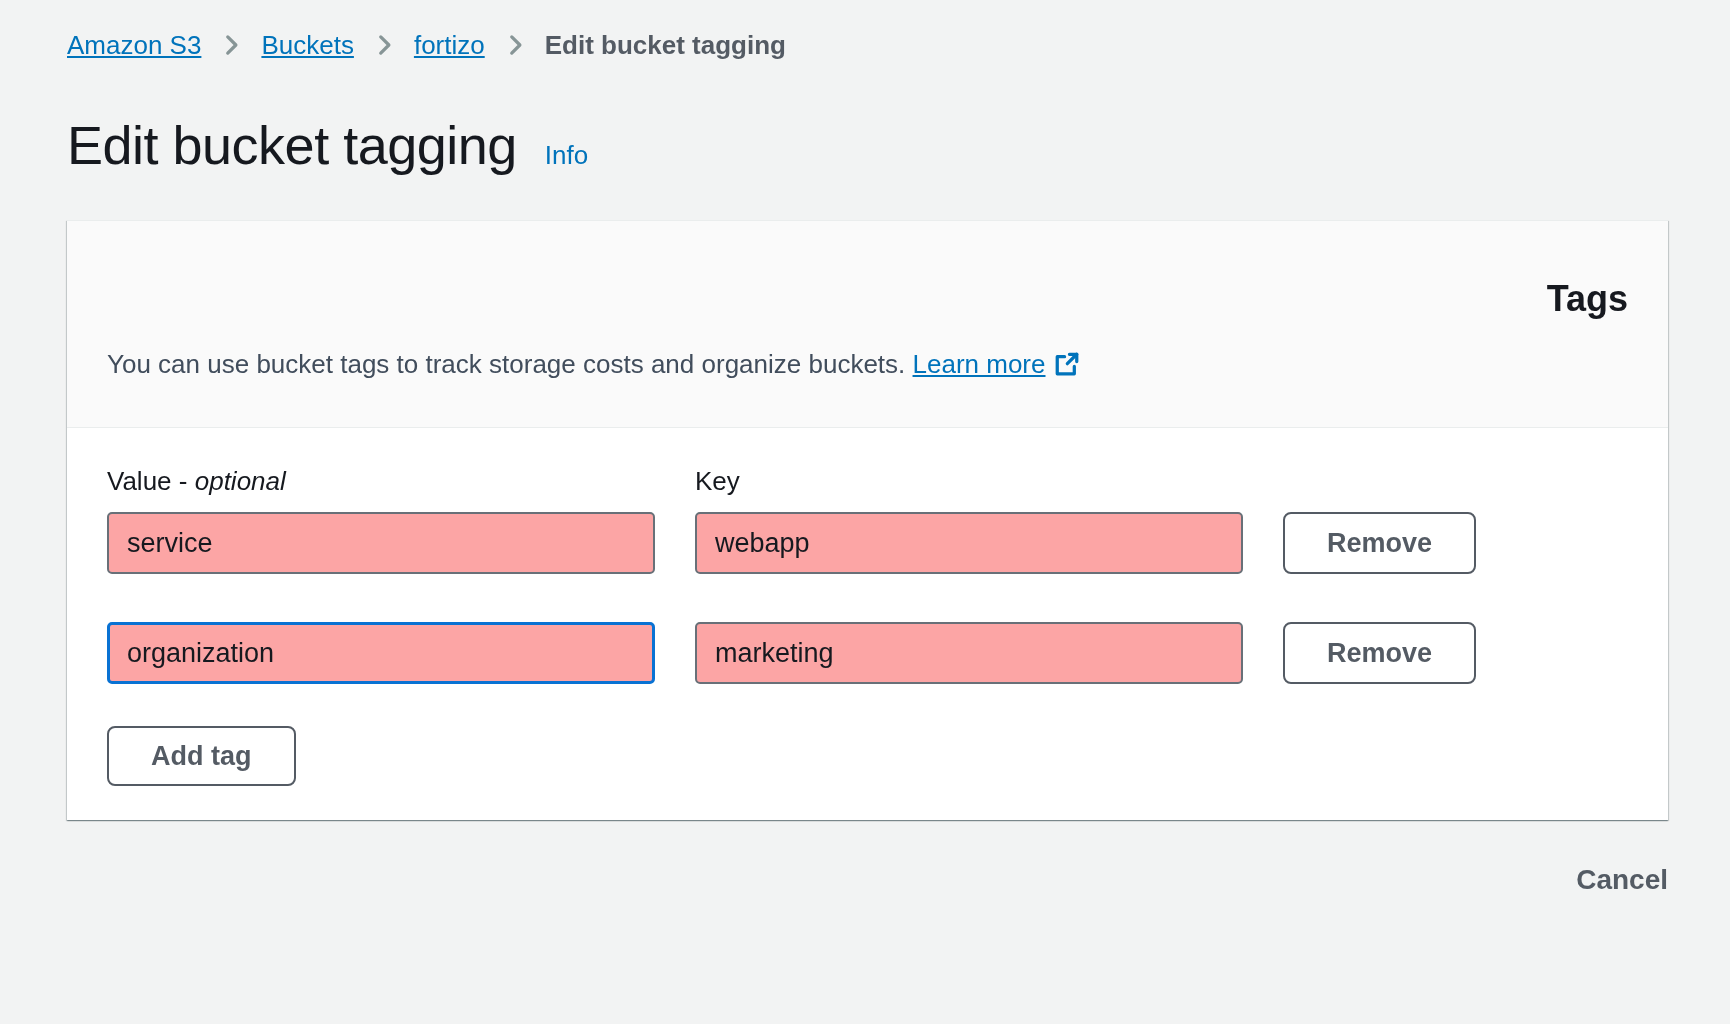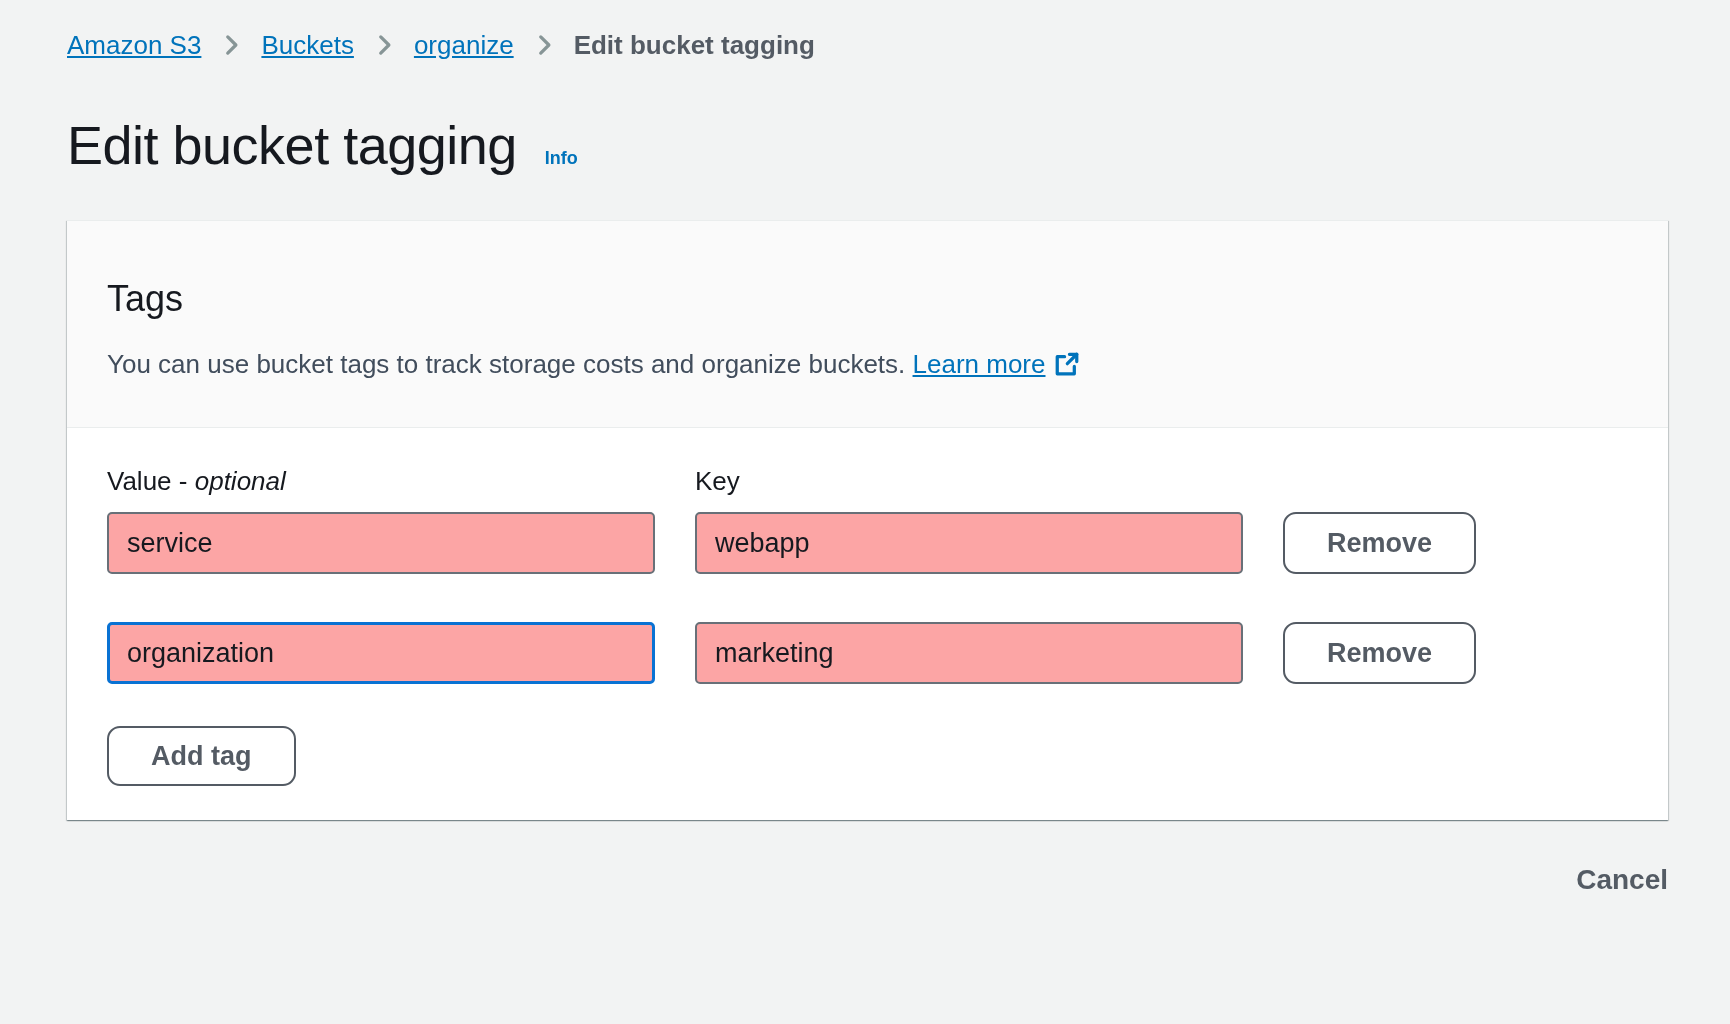--- a/index.html
+++ b/index.html
@@ -24,35 +24,35 @@
 
   
   .breadcrumb{display:flex;align-items:center;gap:17px;margin-top:28px;height:34px;}
   .breadcrumb a{color:var(--link_blue);text-decoration:underline;font-size:26px;line-height:34px;}
   .crumb-sep{display:flex;align-items:center;}
   .breadcrumb .current{color:var(--text-gray);font-weight:700;font-size:26px;}
 
   
   .title-row{display:flex;align-items:baseline;gap:28px;margin-top:52px;}
   h1{font-size:54px;font-weight:400;color:var(--text-dark);line-height:62px;letter-spacing:-0.5px;}
-  .info-link{color:var(--link_blue);font-weight:700;font-size:18px;text-decoration:none;}
+  .info-link{color:var(--link_blue);font-weight:400;font-size:26px;text-decoration:none;}
 
   
   .card{
     margin-top:44px;
     background:#ffffff;
     box-shadow:0 1px 1px 0 rgba(0,28,36,.3),1px 1px 1px 0 rgba(0,28,36,.15),-1px 1px 1px 0 rgba(0,28,36,.15);
     border-top:1px solid #eaeded;
   }
   .card-header{
     background:#fafafa;
     padding:56px 40px 42px 40px;
     border-bottom:1px solid var(--divider);
   }
-  .card-header h2{font-size:36px;font-weight:400;color:var(--text-dark);line-height:44px;}
+  .card-header h2{font-size:36px;font-weight:700;color:var(--text-dark);line-height:44px;text-align:right;}
   .card-desc{margin-top:26px;font-size:26px;line-height:34px;color:var(--desc-gray);}
   .card-desc a{color:var(--link_blue);text-decoration:underline;font-weight:400;}
   .ext-icon{vertical-align:-4px;margin-left:8px;}
 
   .card-body{background:#ffffff;padding:36px 40px 34px 40px;}
   .tag-grid{display:grid;grid-template-columns:548px 548px 193px;column-gap:40px;align-items:center;}
   .labels-row{margin-bottom:14px;}
   .col-label{font-size:26px;line-height:34px;color:var(--text-dark);}
   .col-label .opt{font-style:italic;}
   .tag-row{margin-bottom:0;}
@@ -68,21 +68,21 @@
     font-family:"Liberation Sans","DejaVu Sans",sans-serif;
     color:var(--text-dark);
     outline:none;
   }
   input.tag-input.focused{border:3px solid var(--focus_blue);padding:10px 17px;}
 
   .btn-secondary{
     height:62px;
     background:#fff;
     border:2px solid var(--text-gray);
-    border-radius:13px;
+    border-radius:8px;
     color:var(--text-gray);
     font-weight:700;font-size:27px;
     font-family:"Liberation Sans","DejaVu Sans",sans-serif;
     display:flex;align-items:center;justify-content:center;
     cursor:pointer;
   }
   .add-tag{margin-top:42px;display:inline-flex;padding:0 42px;height:60px;}
 
   
   .footer-actions{display:flex;justify-content:flex-end;align-items:center;gap:74px;margin-top:44px;}
@@ -110,21 +110,21 @@
       <svg width="26" height="26" viewBox="0 0 16 16" fill="none" stroke="#879596" stroke-width="2" stroke-linecap="round" stroke-linejoin="round">
           <polyline points="6 3 11 8 6 13"></polyline>
         </svg>
     </span>
     <a href="#">Buckets</a>
     <span class="crumb-sep">
       <svg width="26" height="26" viewBox="0 0 16 16" fill="none" stroke="#879596" stroke-width="2" stroke-linecap="round" stroke-linejoin="round">
           <polyline points="6 3 11 8 6 13"></polyline>
         </svg>
     </span>
-    <a href="#">organize</a>
+    <a href="#">fortizo</a>
     <span class="crumb-sep">
       <svg width="26" height="26" viewBox="0 0 16 16" fill="none" stroke="#879596" stroke-width="2" stroke-linecap="round" stroke-linejoin="round">
           <polyline points="6 3 11 8 6 13"></polyline>
         </svg>
     </span>
     <span class="current">Edit bucket tagging</span>
   </nav>
 
   <div class="title-row">
     <h1>Edit bucket tagging</h1>

